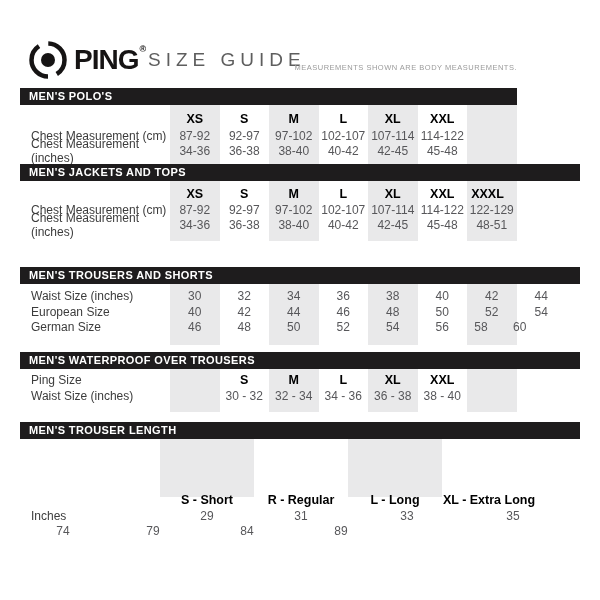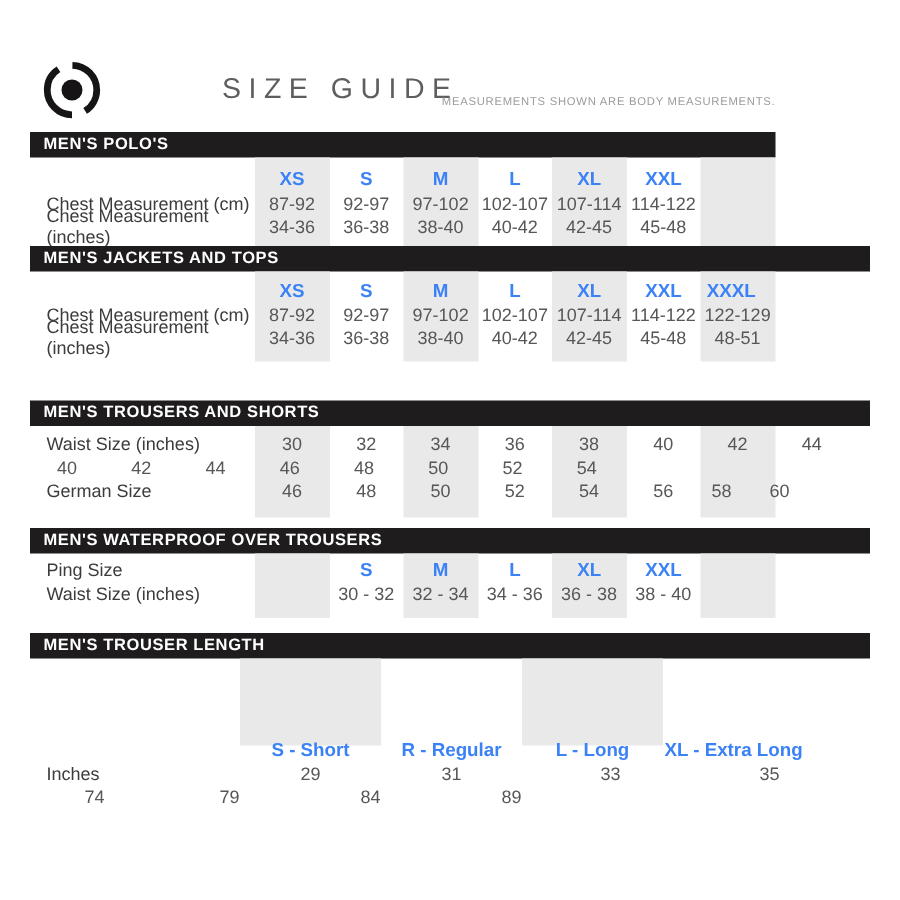--- a/index.html
+++ b/index.html
@@ -19,32 +19,33 @@
 
   
   .section{position:absolute;left:20px;width:560px;}
   .bar{height:17px;background:#1e1c1d;color:#ffffff;font-size:11px;font-weight:bold;
         letter-spacing:0.4px;line-height:17px;padding-left:9px;box-sizing:border-box;}
   .tbl{position:relative;width:560px;}
   .band{position:absolute;top:0;bottom:0;background:#e9e9ea;}
   .row{display:flex;position:relative;align-items:center;}
   .lbl{box-sizing:border-box;padding-left:11px;font-size:12px;color:#3c3c3c;}
   .cell{box-sizing:border-box;text-align:center;font-size:12px;color:#57575a;}
-  .cell.hdr{font-weight:bold;color:#3b82f6;font-size:12.5px;}
+  .cell.hdr{font-weight:bold;color:#000000;font-size:12.5px;}
 </style>
 </head>
 <body>
 
 <div id="page">
 
   <svg id="brand-logo" width="44" height="44" viewBox="0 0 44 44">
     <circle cx="22" cy="22" r="16.5" fill="none" stroke="#161414" stroke-width="4.5" stroke-dasharray="42 9.8" transform="rotate(90 22 22)"></circle>
     <circle cx="22" cy="22" r="7" fill="#161414"></circle>
   </svg>
 
+  <div id="brand-wordmark"><span>PING</span><span class="reg">®</span></div>
 
   <div id="page-title">SIZE GUIDE</div>
 
   <div id="measurements-note">MEASUREMENTS SHOWN ARE BODY MEASUREMENTS.</div>
 
   <div id="sections-mount">
       <div class="section" style="top: 88px;">
         <div class="bar" style="width: 497px;">MEN'S POLO'S</div>
         <div class="tbl" style="height: 61px; padding-top: 4px; box-sizing: border-box;">
           <div class="band" style="left: 150px; width: 49.5px;"></div>
@@ -134,20 +135,21 @@
             <div class="cell" style="width: 49.5px;">30</div>
             <div class="cell" style="width: 49.5px;">32</div>
             <div class="cell" style="width: 49.5px;">34</div>
             <div class="cell" style="width: 49.5px;">36</div>
             <div class="cell" style="width: 49.5px;">38</div>
             <div class="cell" style="width: 49.5px;">40</div>
             <div class="cell" style="width: 49.5px;">42</div>
             <div class="cell" style="width: 49.5px;">44</div>
           </div>
           <div class="row" style="height: 15.8px;">
+            <div class="lbl" style="width: 150px;">European Size</div>
             <div class="cell" style="width: 49.5px;">40</div>
             <div class="cell" style="width: 49.5px;">42</div>
             <div class="cell" style="width: 49.5px;">44</div>
             <div class="cell" style="width: 49.5px;">46</div>
             <div class="cell" style="width: 49.5px;">48</div>
             <div class="cell" style="width: 49.5px;">50</div>
             <div class="cell" style="width: 49.5px;">52</div>
             <div class="cell" style="width: 49.5px;">54</div>
           </div>
           <div class="row" style="height: 15.8px;">

